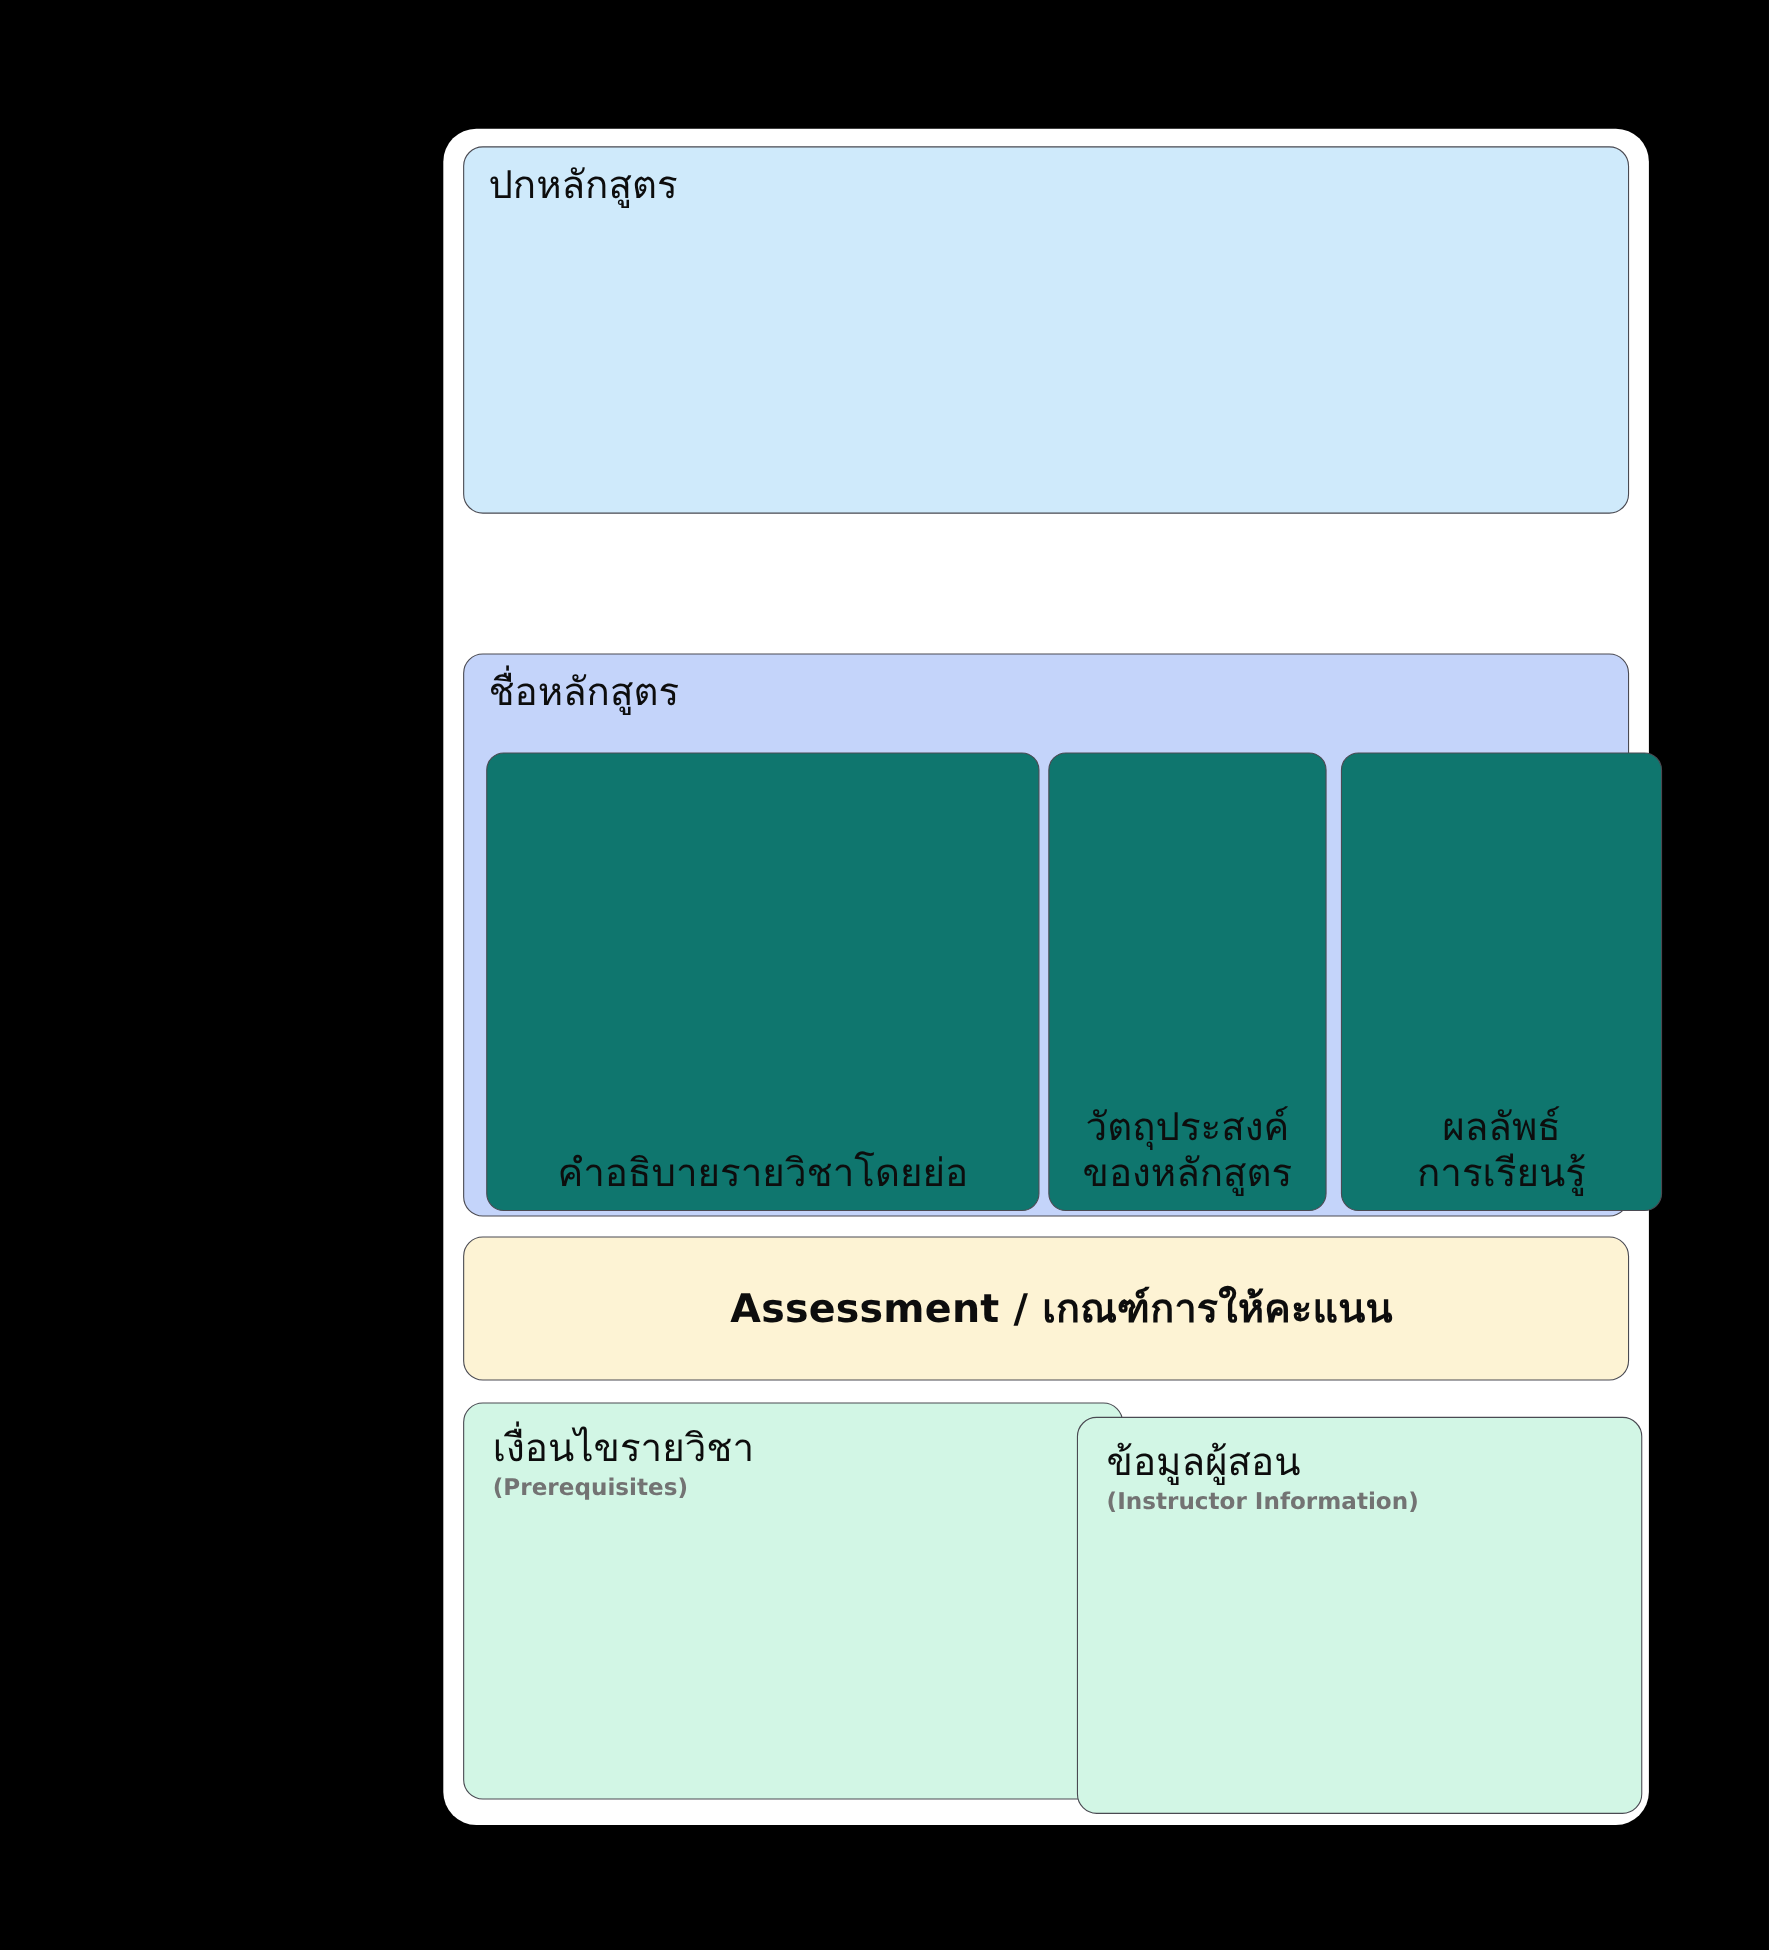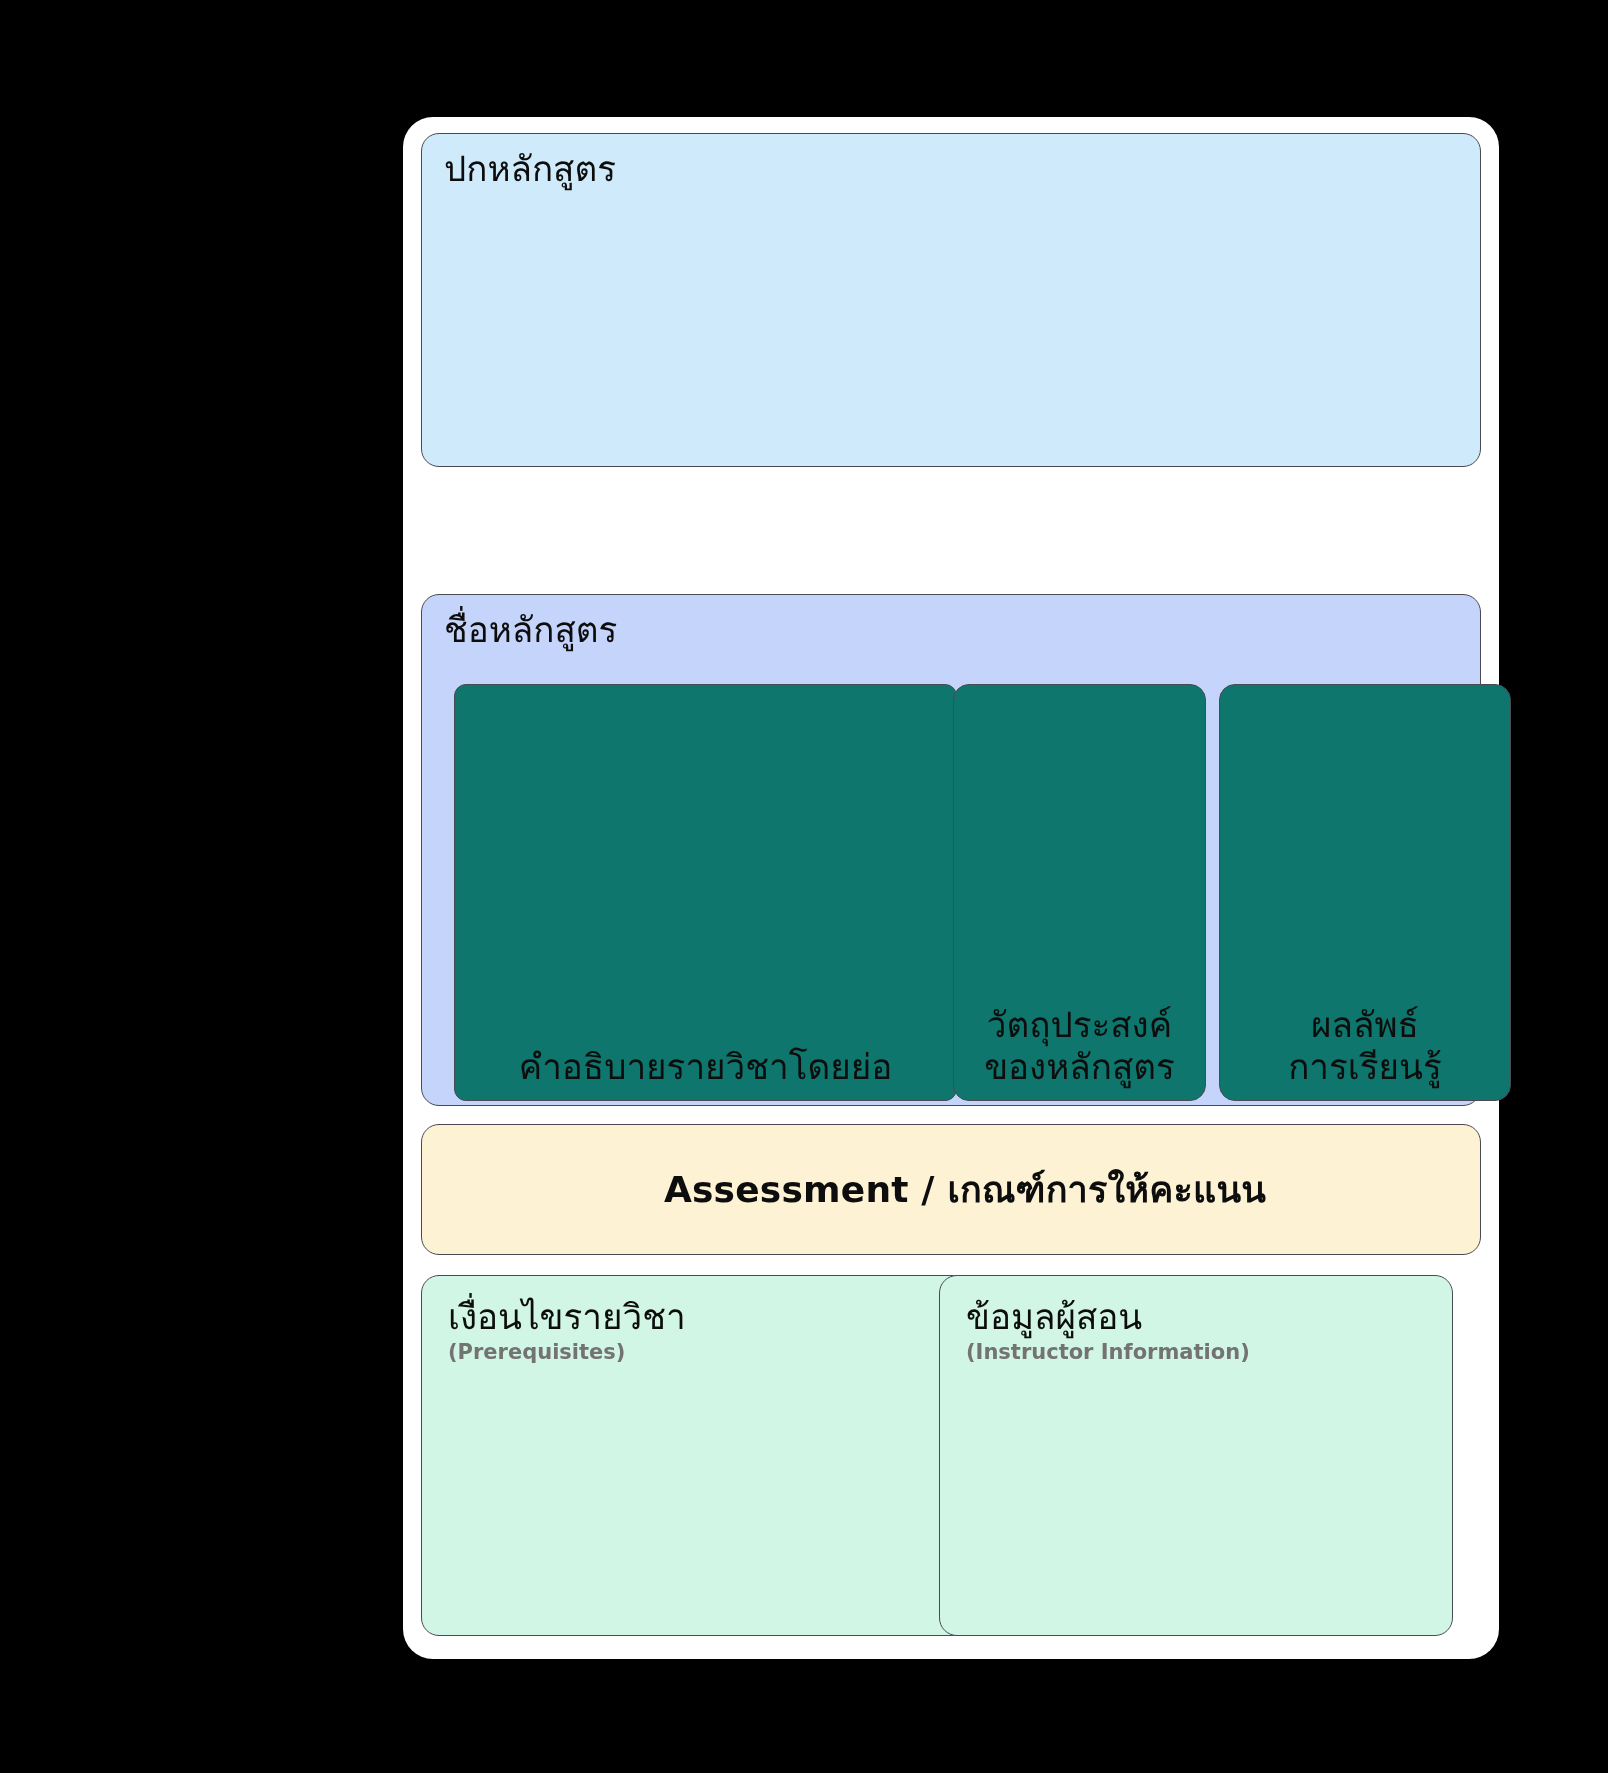--- a/index.html
+++ b/index.html
@@ -61,21 +61,21 @@
     border: 1.6px solid #4a4a52;
     border-radius: 16px;
     background: #0f766e;
     display: flex;
     align-items: flex-end;
     justify-content: center;
     padding-bottom: 12px;
     top: 89px;
     height: 417px;
   }
-  #subbox-description { left: 32px;  width: 503px; border-radius: 12px; }
+  #subbox-description { left: 20px;  width: 503px; }
   #subbox-objectives  { left: 531px; width: 253px; }
   #subbox-outcomes    { left: 797px; width: 292px; }
 
   .subbox-label {
     font-size: 35px;
     line-height: 1.18;
     color: #0d0d0d;
     text-align: center;
     font-weight: 400;
   }
@@ -103,21 +103,21 @@
   .green-panel {
     position: absolute;
     top: 1158px;
     height: 361px;
     background: #d2f6e5;
     border: 1.6px solid #4a4a52;
     border-radius: 18px;
     padding: 22px 26px;
   }
   #prerequisites-panel { left: 18px;  width: 600px; }
-  #instructor-panel    { left: 536px; width: 514px; }
+  #instructor-panel    { left: 576px; width: 514px; margin-top: 13px; }
 
   .green-title {
     font-size: 35px;
     font-weight: 400;
     color: #0d0d0d;
     line-height: 1.1;
   }
   .green-subtitle {
     font-size: 21px;
     font-weight: 700;

